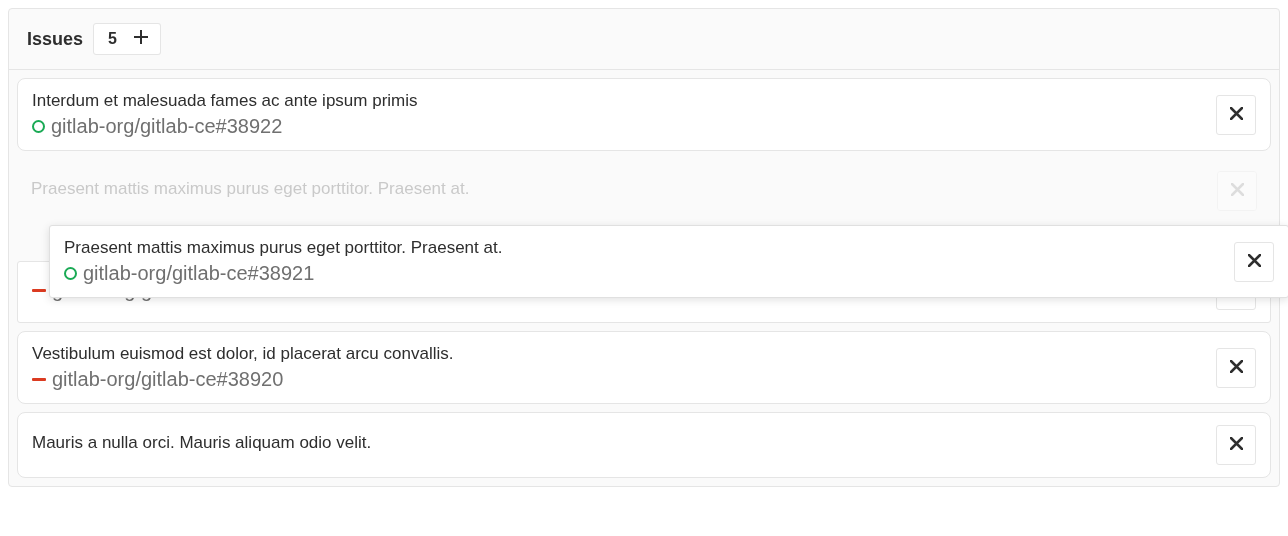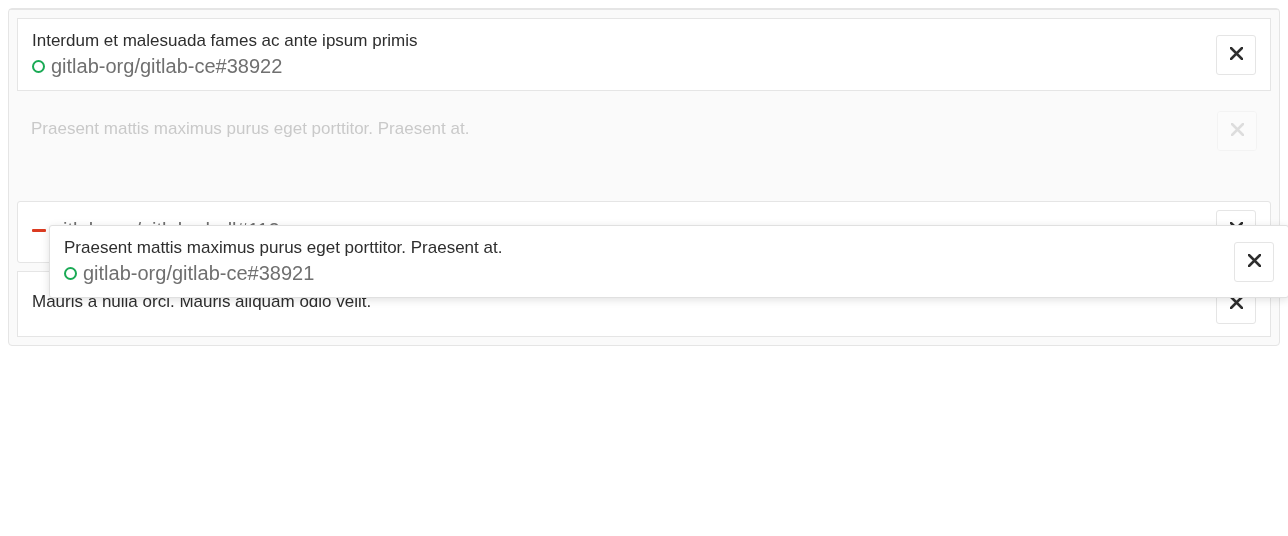--- a/index.html
+++ b/index.html
@@ -59,21 +59,21 @@
     .badge-group {
       display: flex;
     }
     .issues-container {
       border-top: 1px solid #e5e5e5;
       padding: 0;
     }
     .issue-card {
       background: #fff;
       border: 1px solid #e5e5e5;
-      border-radius: 0;
+      border-radius: 8px;
       margin: 8px 8px;
       padding: 12px 14px;
       display: flex;
       align-items: center;
       justify-content: space-between;
       position: relative;
     }
     .issue-card.ghost {
       background: transparent;
       border: none;
@@ -160,20 +160,33 @@
     }
     .partial-wrapper {
       position: relative;
       margin-top: 50px;
     }
   </style>
 </head>
 <body>
 
 <div class="panel">
+  <div class="panel-header">
+    <span class="panel-title">Issues</span>
+    <div class="badge-group">
+      <span class="count-badge">5</span>
+      <button class="add-btn">
+        <span>
+          <svg width="14" height="14" viewBox="0 0 14 14">
+              <path d="M6 0h2v6h6v2H8v6H6V8H0V6h6z" fill="#2e2e2e"></path>
+            </svg>
+        </span>
+      </button>
+    </div>
+  </div>
 
   <div class="issues-container">
 
     <div class="issue-card">
       <div class="issue-content">
         <div class="issue-title">Interdum et malesuada fames ac ante ipsum primis</div>
         <div class="issue-ref">
           <span class="status-icon status-open"></span>
           <span>gitlab-org/gitlab-ce#38922</span>
         </div>
@@ -211,20 +224,36 @@
         <button class="remove-btn">
           <span>
             <svg width="13" height="13" viewBox="0 0 13 13">
                 <path d="M1 1l11 11M12 1L1 12" stroke="#2e2e2e" stroke-width="2.5" stroke-linecap="round"></path>
               </svg>
           </span>
         </button>
       </div>
     </div>
 
+    <div class="issue-card">
+      <div class="issue-content">
+        <div class="issue-title">Vestibulum euismod est dolor, id placerat arcu convallis.</div>
+        <div class="issue-ref">
+          <span class="status-icon status-closed"></span>
+          <span>gitlab-org/gitlab-ce#38920</span>
+        </div>
+      </div>
+      <button class="remove-btn">
+        <span>
+          <svg width="13" height="13" viewBox="0 0 13 13">
+              <path d="M1 1l11 11M12 1L1 12" stroke="#2e2e2e" stroke-width="2.5" stroke-linecap="round"></path>
+            </svg>
+        </span>
+      </button>
+    </div>
 
     <div class="issue-card">
       <div class="issue-content">
         <div class="issue-title">Mauris a nulla orci. Mauris aliquam odio velit.</div>
       </div>
       <button class="remove-btn">
         <span>
           <svg width="13" height="13" viewBox="0 0 13 13">
               <path d="M1 1l11 11M12 1L1 12" stroke="#2e2e2e" stroke-width="2.5" stroke-linecap="round"></path>
             </svg>

